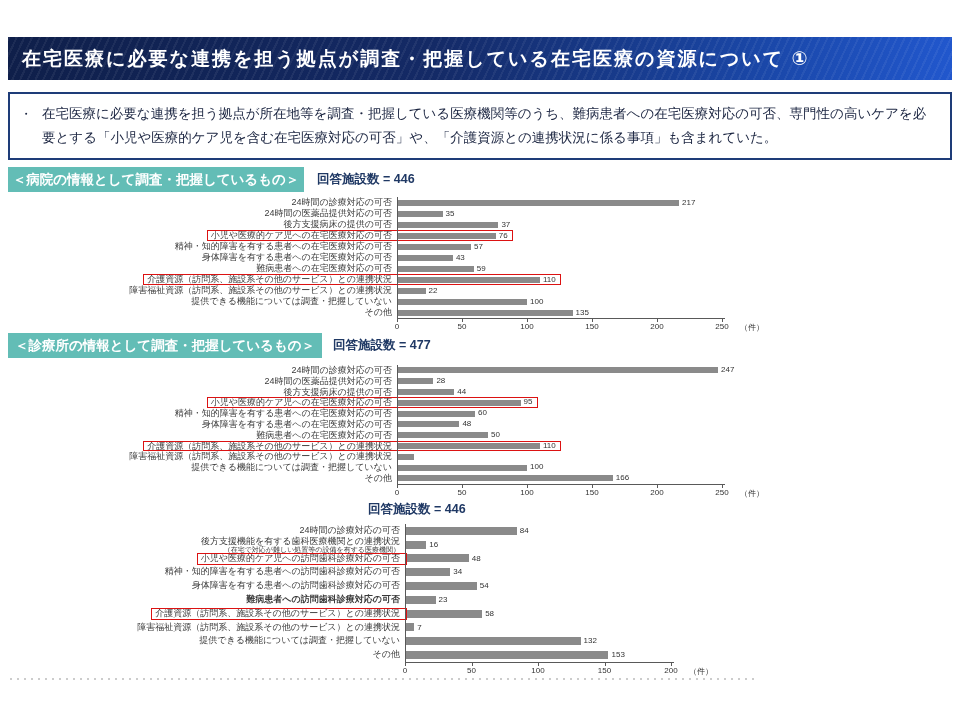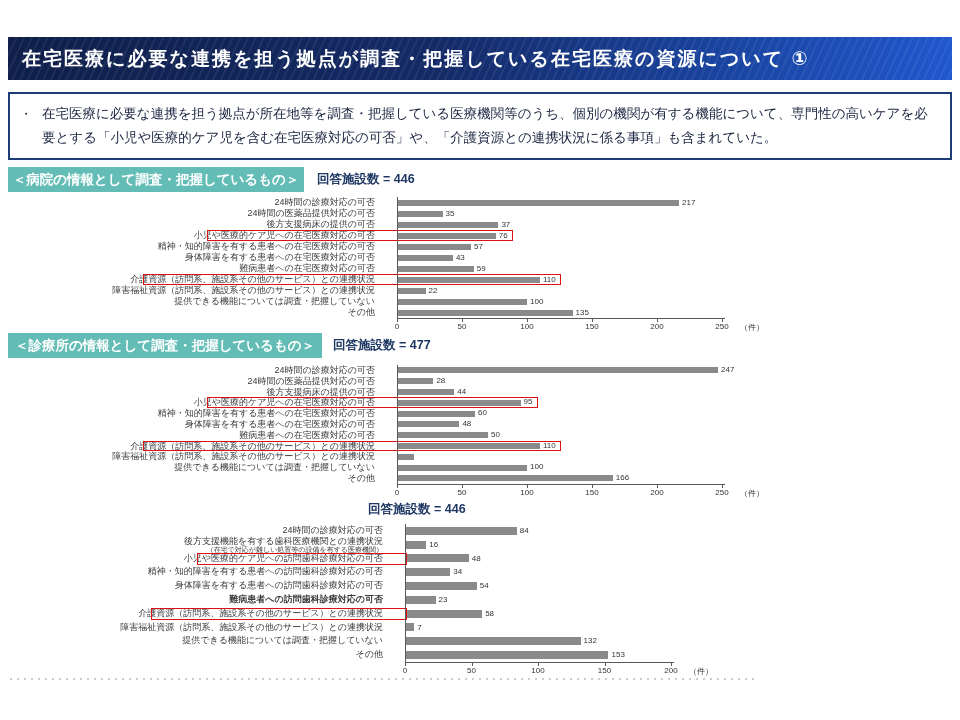--- a/index.html
+++ b/index.html
@@ -24,21 +24,21 @@
   .lead-text{font-size:13.5px;line-height:24px;color:#1a2440;}
   .sec{
     position:absolute;left:8px;height:25px;background:#63bdb6;color:#ffffff;
     font-weight:bold;font-size:13.5px;line-height:25px;text-align:center;
     box-sizing:border-box;white-space:nowrap;
   }
   .resp{position:absolute;font-weight:bold;font-size:12.5px;color:#1f3864;white-space:nowrap;}
   .chart{position:absolute;}
   .crow{position:relative;display:flex;}
   .clabel{
-    text-align:right;padding-right:22px;box-sizing:border-box;
+    text-align:right;padding-right:5px;box-sizing:border-box;
     font-size:9px;color:#3a3a3a;white-space:nowrap;overflow:visible;
   }
   .clabel-text{display:inline-block;}
   .clabel .main{display:block;line-height:9px;margin-top:-1px;}
   .clabel .note{display:block;font-size:7px;line-height:7px;color:#3a3a3a;}
   .cplot{flex:1;display:flex;}
   .cbar{background:#8a8a8a;}
   .cval{font-size:8px;color:#333333;margin-left:3px;white-space:nowrap;}
   .vline{position:absolute;width:1px;background:#595959;}
   .axis{position:absolute;border-top:1px solid #595959;height:14px;}
@@ -55,21 +55,21 @@
 <body>
 
 <div class="slide">
 
   <div class="title-bar">
     <span>在宅医療に必要な連携を担う拠点が調査・把握している在宅医療の資源について ①</span>
   </div>
 
   <div class="lead-box">
     <span class="lead-bullet">・</span>
-    <div class="lead-text">在宅医療に必要な連携を担う拠点が所在地等を調査・把握している医療機関等のうち、個別の機関が有する機能について、専門性の高いケアを必要とする「小児や医療的ケア児を含む在宅医療対応の可否」や、「介護資源との連携状況に係る事項」も含まれていた。</div>
+    <div class="lead-text">在宅医療に必要な連携を担う拠点が所在地等を調査・把握している医療機関等のうち、難病患者への在宅医療対応の可否、専門性の高いケアを必要とする「小児や医療的ケア児を含む在宅医療対応の可否」や、「介護資源との連携状況に係る事項」も含まれていた。</div>
   </div>
 
   <div class="sec" style="top:167px;width:296px">＜病院の情報として調査・把握しているもの＞</div>
   <div class="resp" style="left:317px;top:171px">回答施設数 = 446</div>
   <div class="chart" id="chart0" style="left: 67px; top: 197px; width: 715px; height: 137px;">
       <div class="crow" style="height: 11px;">
         <div class="clabel" style="width: 330px; line-height: 11px;"><span class="clabel-text">24時間の診療対応の可否</span></div>
         <div class="cplot">
           <div class="cbar" style="width: 282.1px; height: 6px; margin-top: 2.5px;"></div>
           <span class="cval" style="line-height: 11px;">217</span>

